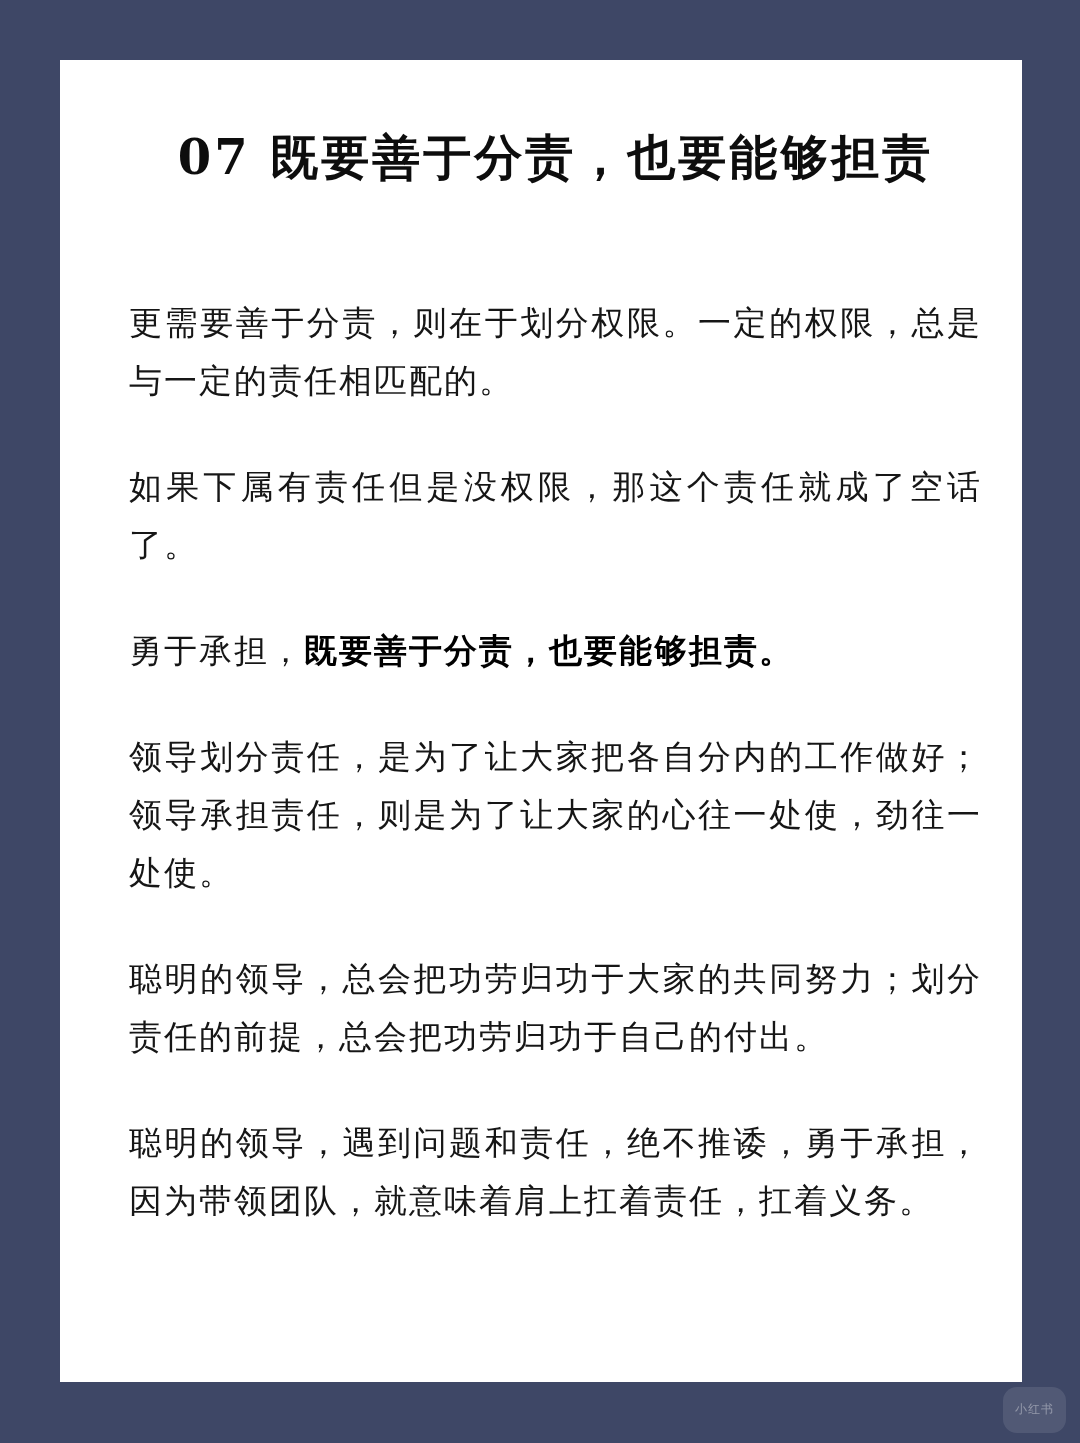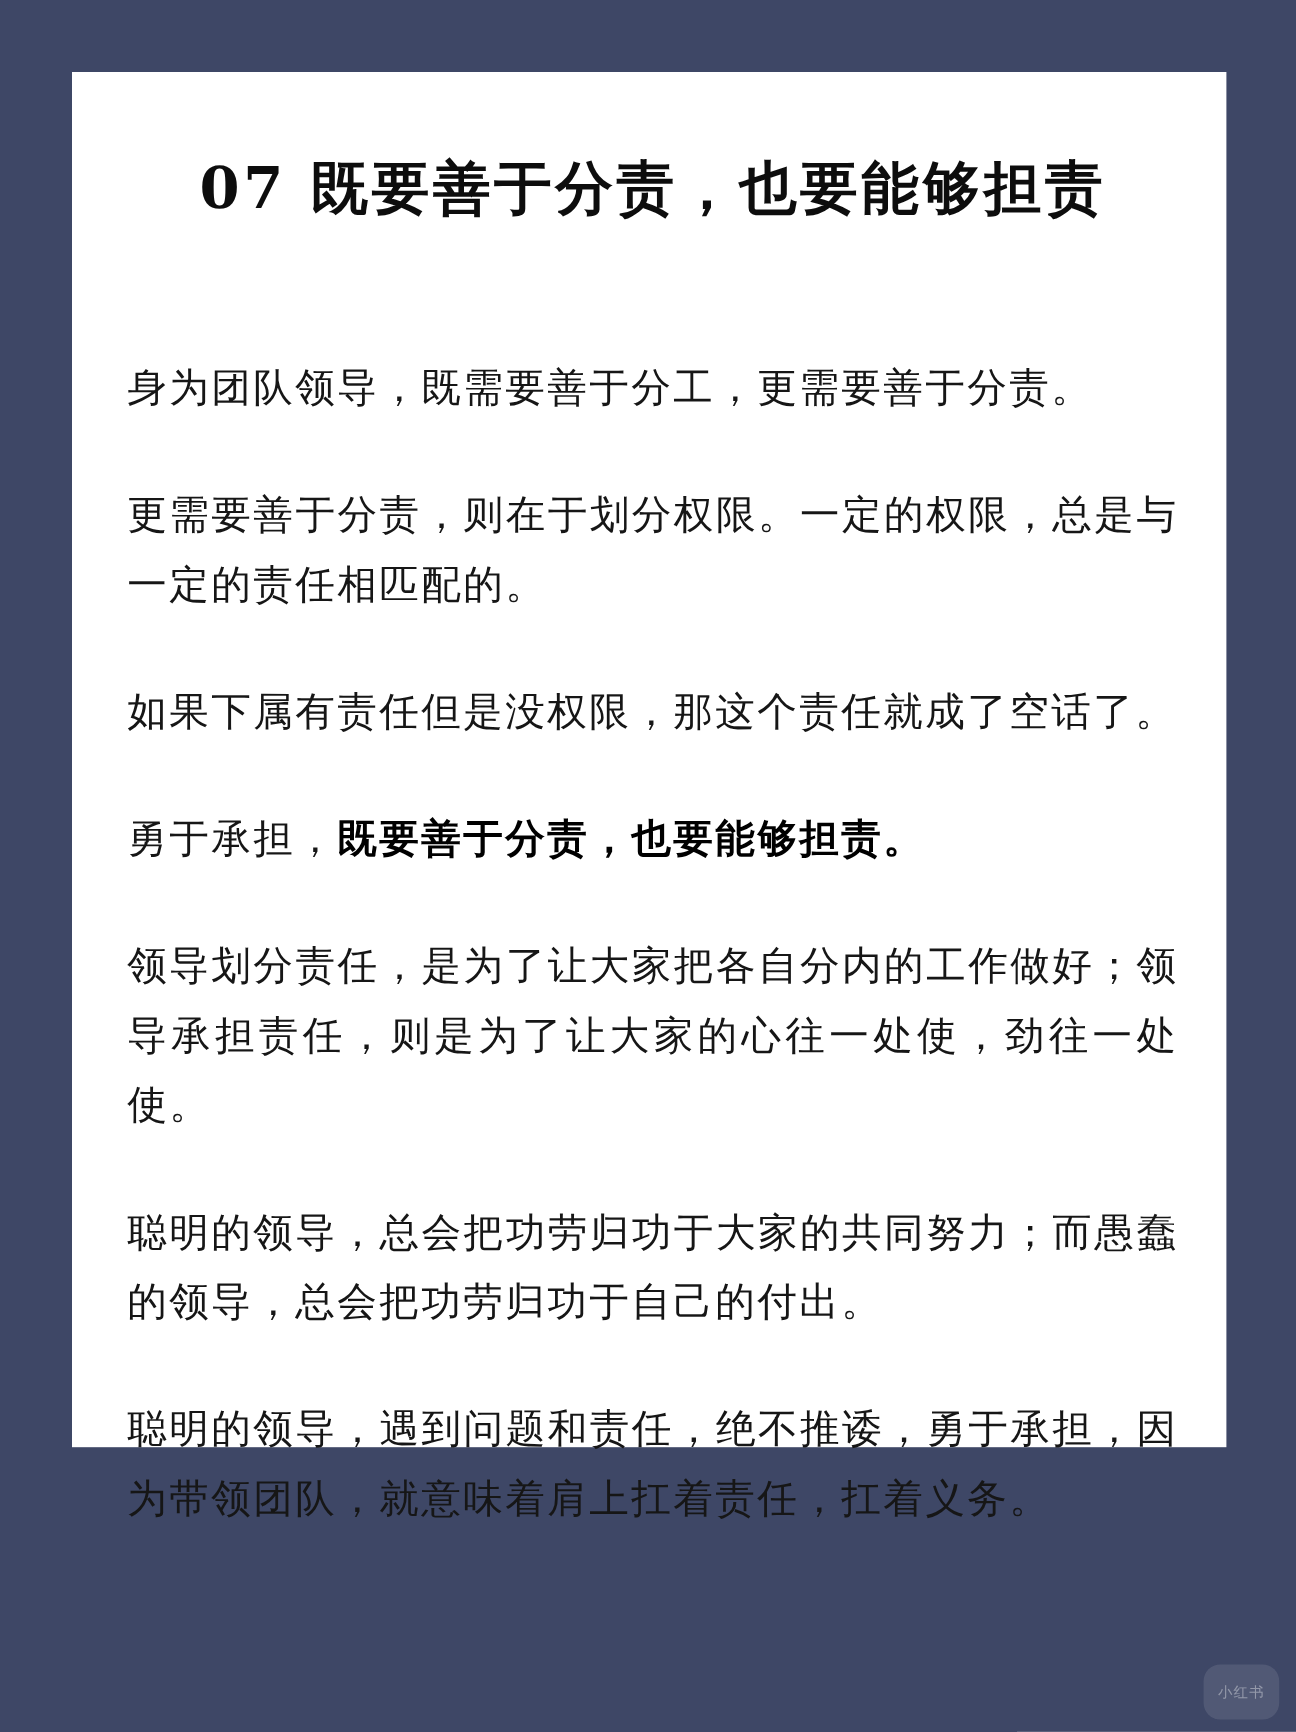--- a/index.html
+++ b/index.html
@@ -17,23 +17,23 @@
   .frame {
     position: absolute;
     inset: 0;
     background: #3e4766;
   }
   .card {
     position: absolute;
     left: 60px;
     top: 60px;
     width: 962px;
-    height: 1146px;
+    height: 1322px;
     background: #ffffff;
-    padding: 68px 40px 0 46px;
+    padding: 68px 40px 0 69px;
     box-sizing: border-box;
   }
   .title {
     font-size: 48px;
     font-weight: 700;
     color: #0d0d0d;
     text-align: center;
     letter-spacing: 3px;
     line-height: 58px;
     margin: 0 0 108px 0;
@@ -49,44 +49,43 @@
   .para .highlight {
     color: #000000;
     font-weight: 700;
   }
   .watermark {
     position: absolute;
     right: 14px;
     bottom: 10px;
     background: rgba(255, 255, 255, 0.10);
     color: rgba(255, 255, 255, 0.38);
-    font-family: Liberation Serif, serif;
+    font-family: Liberation Mono, monospace;
     font-size: 12px;
     line-height: 1;
     padding: 17px 12px;
     border-radius: 14px;
     letter-spacing: 1px;
   }
 </style>
 </head>
 <body>
 
 <div class="frame">
   <div class="card">
     <h1 class="title">07 既要善于分责，也要能够担责</h1>
 
-    <p class="para">身为团队领导，既需要善于分工，更需要善于分责。</p>
 
     <p class="para">更需要善于分责，则在于划分权限。一定的权限，总是与一定的责任相匹配的。</p>
 
     <p class="para">如果下属有责任但是没权限，那这个责任就成了空话了。</p>
 
     <p class="para"><span>勇于承担，</span><span class="highlight">既要善于分责，也要能够担责。</span></p>
 
     <p class="para">领导划分责任，是为了让大家把各自分内的工作做好；领导承担责任，则是为了让大家的心往一处使，劲往一处使。</p>
 
-    <p class="para">聪明的领导，总会把功劳归功于大家的共同努力；而愚蠢的领导，总会把功劳归功于自己的付出。</p>
+    <p class="para">聪明的领导，总会把功劳归功于大家的共同努力；划分责任的前提，总会把功劳归功于自己的付出。</p>
 
     <p class="para">聪明的领导，遇到问题和责任，绝不推诿，勇于承担，因为带领团队，就意味着肩上扛着责任，扛着义务。</p>
   </div>
 
   <div class="watermark">小红书</div>
 </div>
 
 </body></html>

